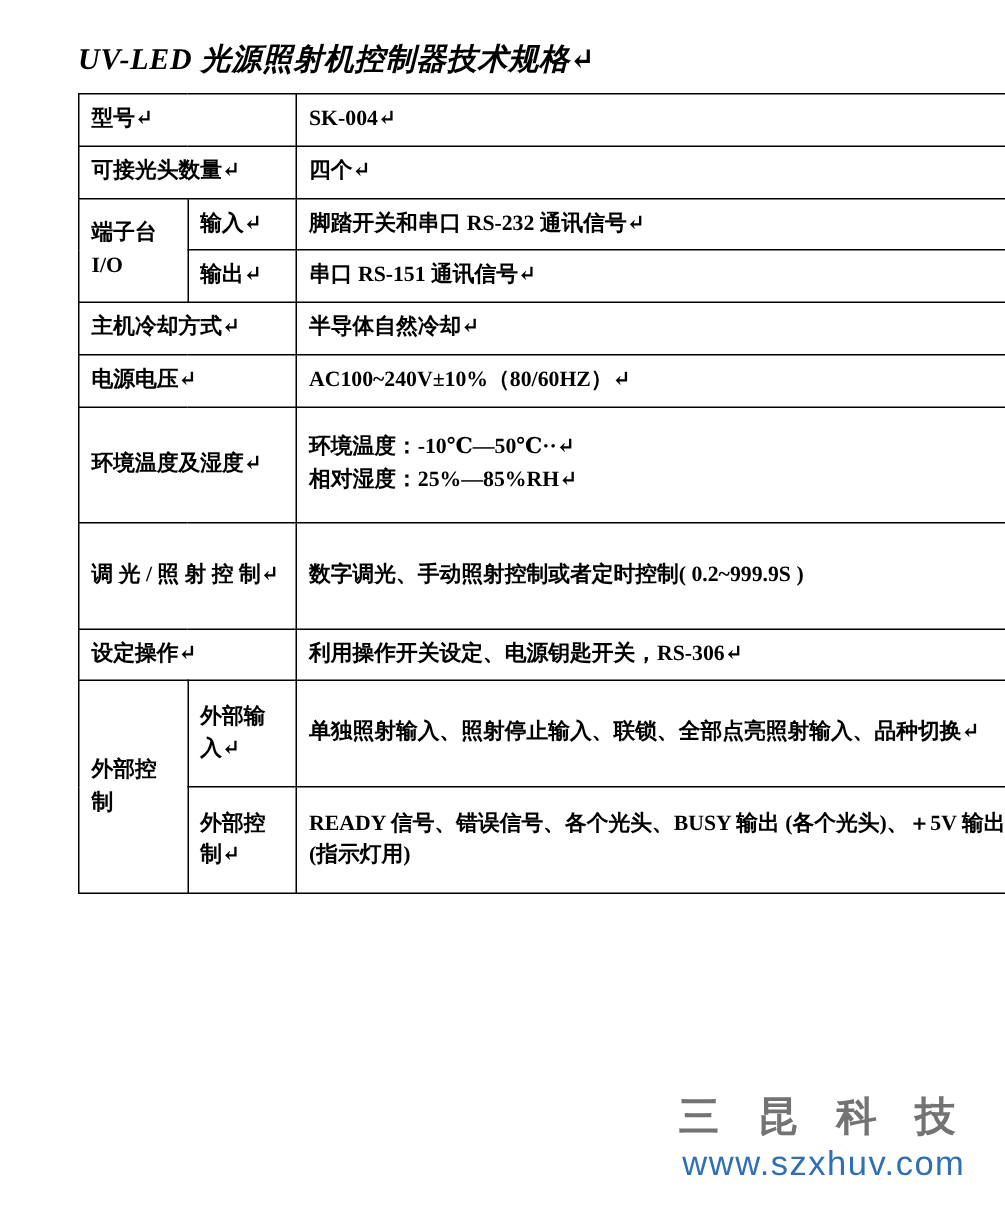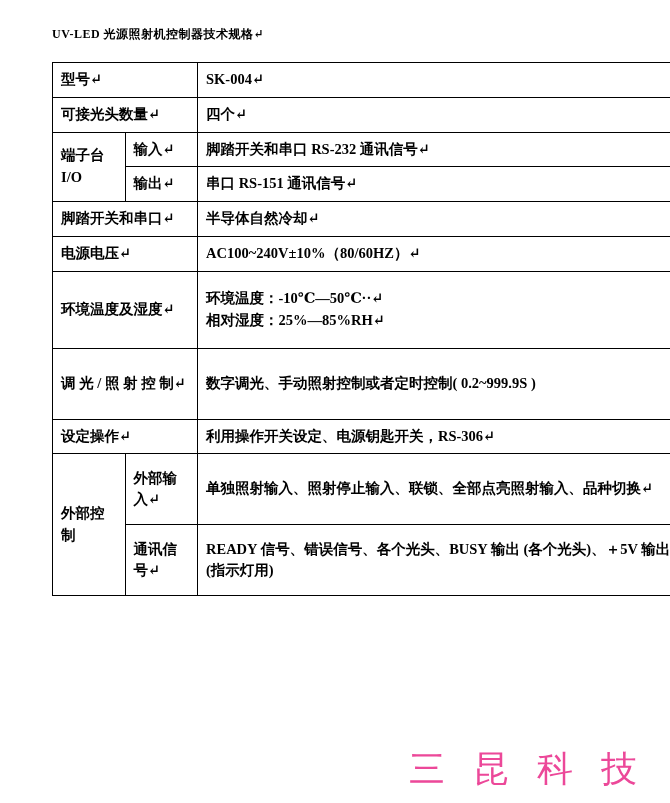--- a/index.html
+++ b/index.html
@@ -18,24 +18,25 @@
   .page {
     position: absolute;
     left: 0; top: 0;
     width: 670px;
     height: 803px;
   }
   .doc-title {
     position: absolute;
     left: 52px;
     top: 26px;
-    font-size: 12px;
+    font-size: 20px;
     font-weight: bold;
     letter-spacing: 0.5px;
     white-space: nowrap;
+    font-style: italic;
   }
   table.spec {
     position: absolute;
     left: 52px;
     top: 62px;
     width: 636px;
     border-collapse: collapse;
     table-layout: fixed;
     padding-left: 15px;
   }
@@ -65,24 +66,24 @@
   }
   .watermark {
     position: absolute;
     right: 24px;
     bottom: 14px;
     text-align: center;
     color: #2b6fc4;
     pointer-events: none;
   }
   .wm-cn {
-    font-size: 36px;
-    font-weight: normal;
+    font-size: 27px;
+    font-weight: bold;
     letter-spacing: 9px;
-    color: #ec4899;
+    color: #737373;
     font-family: "Liberation Sans", "DejaVu Sans", sans-serif;
     line-height: 1.1;
   }
   .wm-url {
     font-size: 23px;
     color: #2f6fb5;
     font-family: "Liberation Sans", "DejaVu Sans", sans-serif;
     letter-spacing: 1px;
     margin-top: 2px;
   }
@@ -113,21 +114,21 @@
         <td class="label" rowspan="2">端子台 I/O</td>
         <td class="sublabel">输入↵</td>
         <td class="value">脚踏开关和串口 RS-232 通讯信号↵</td>
       </tr>
       <tr>
         <td class="sublabel">输出↵</td>
         <td class="value">串口 RS-151 通讯信号↵</td>
       </tr>
 
       <tr>
-        <td class="label" colspan="2">脚踏开关和串口↵</td>
+        <td class="label" colspan="2">主机冷却方式↵</td>
         <td class="value">半导体自然冷却↵</td>
       </tr>
 
       <tr>
         <td class="label" colspan="2">电源电压↵</td>
         <td class="value">AC100~240V±10%（80/60HZ）↵</td>
       </tr>
 
       <tr>
         <td class="label taller" colspan="2">环境温度及湿度↵</td>
@@ -146,23 +147,24 @@
         <td class="label" colspan="2">设定操作↵</td>
         <td class="value">利用操作开关设定、电源钥匙开关，RS-306↵</td>
       </tr>
 
       <tr>
         <td class="label" rowspan="2">外部控制</td>
         <td class="sublabel tall">外部输入↵</td>
         <td class="value tall">单独照射输入、照射停止输入、联锁、全部点亮照射输入、品种切换↵</td>
       </tr>
       <tr>
-        <td class="sublabel tall">通讯信号↵</td>
+        <td class="sublabel tall">外部控制↵</td>
         <td class="value tall">READY 信号、错误信号、各个光头、BUSY 输出 (各个光头)、＋5V 输出 (指示灯用)</td>
       </tr>
     </tbody>
   </table>
 
   <div class="watermark">
     <div class="wm-cn">三 昆 科 技</div>
+    <div class="wm-url">www.szxhuv.com</div>
   </div>
 
 </div>
 
 </body></html>

